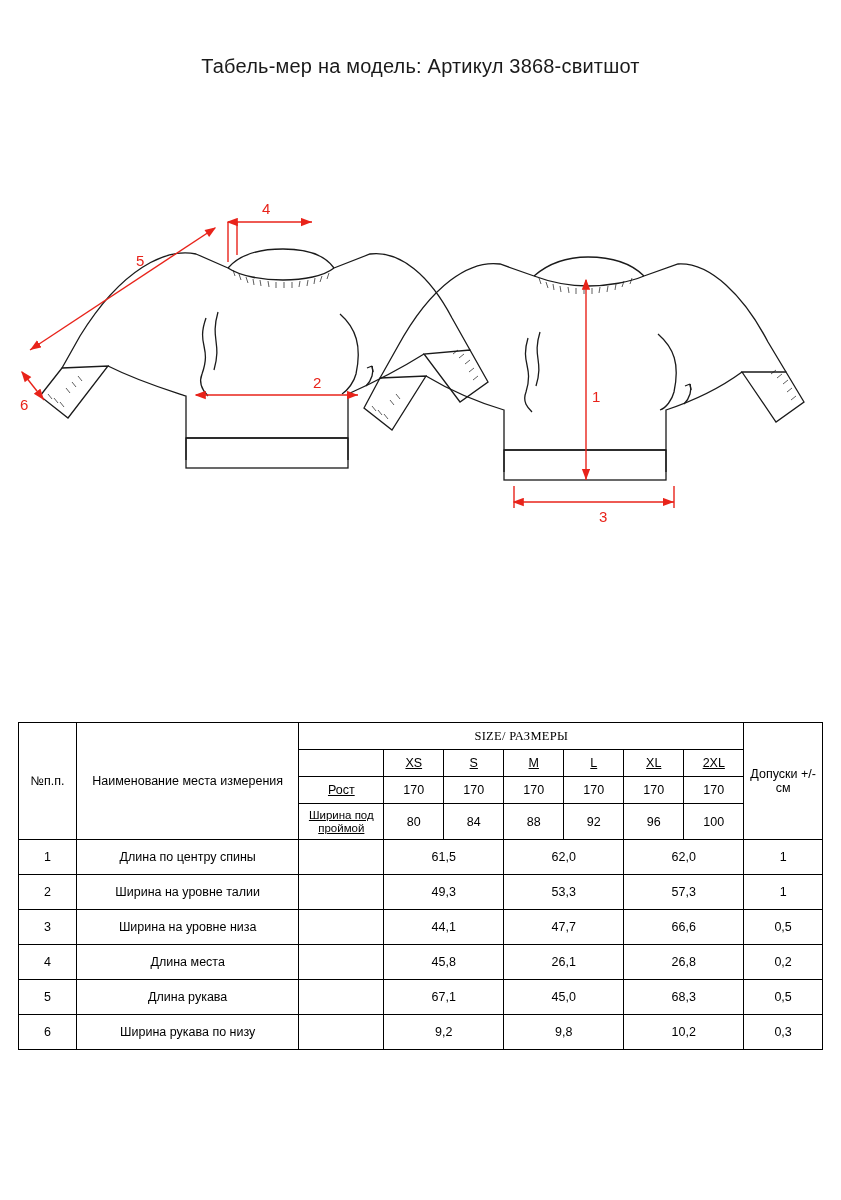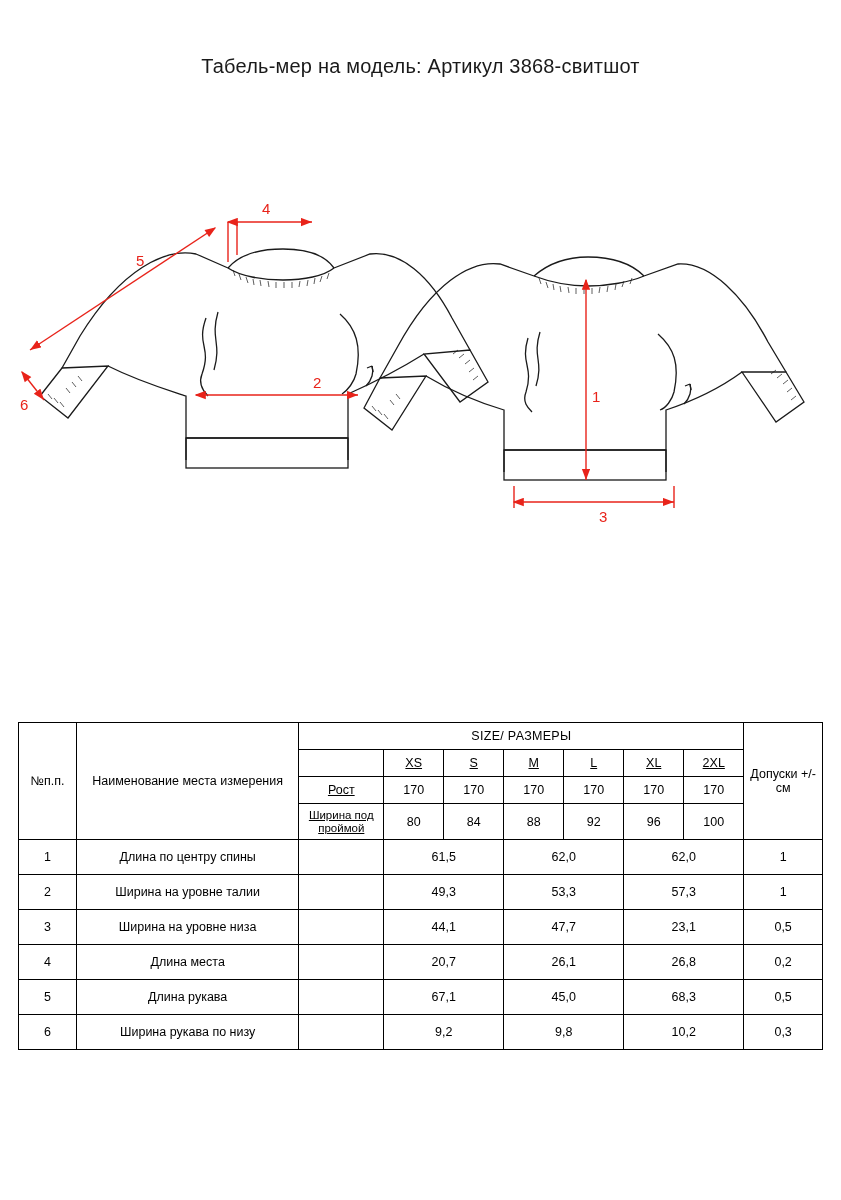--- a/index.html
+++ b/index.html
@@ -68,20 +68,21 @@
 
   td.name-cell {
     text-align: left;
     padding-left: 8px;
     font-size: 12.5px;
   }
   td.hdr-sizes {
     font-weight: bold;
     font-size: 12px;
     letter-spacing: 0.3px;
+    font-family: Liberation Serif, serif;
   }
   td.size-letter {
     font-weight: bold;
     font-size: 14px;
     text-decoration: underline;
   }
   td.row-label {
     text-align: left;
     padding-left: 6px;
     font-size: 12px;
@@ -295,28 +296,28 @@
           <td class="val" colspan="2">53,3</td>
           <td class="val" colspan="2">57,3</td>
           <td class="tol">1</td>
         </tr>
         <tr class="r-data">
           <td class="idx">3</td>
           <td class="name-cell">Ширина на уровне низа</td>
           <td></td>
           <td class="val" colspan="2">44,1</td>
           <td class="val" colspan="2">47,7</td>
-          <td class="val" colspan="2">23,1</td>
+          <td class="val" colspan="2">66,6</td>
           <td class="tol">0,5</td>
         </tr>
         <tr class="r-data">
           <td class="idx">4</td>
           <td class="name-cell">Длина места</td>
           <td></td>
-          <td class="val" colspan="2">20,7</td>
+          <td class="val" colspan="2">45,8</td>
           <td class="val" colspan="2">26,1</td>
           <td class="val" colspan="2">26,8</td>
           <td class="tol">0,2</td>
         </tr>
         <tr class="r-data">
           <td class="idx">5</td>
           <td class="name-cell">Длина рукава</td>
           <td></td>
           <td class="val" colspan="2">67,1</td>
           <td class="val" colspan="2">45,0</td>

